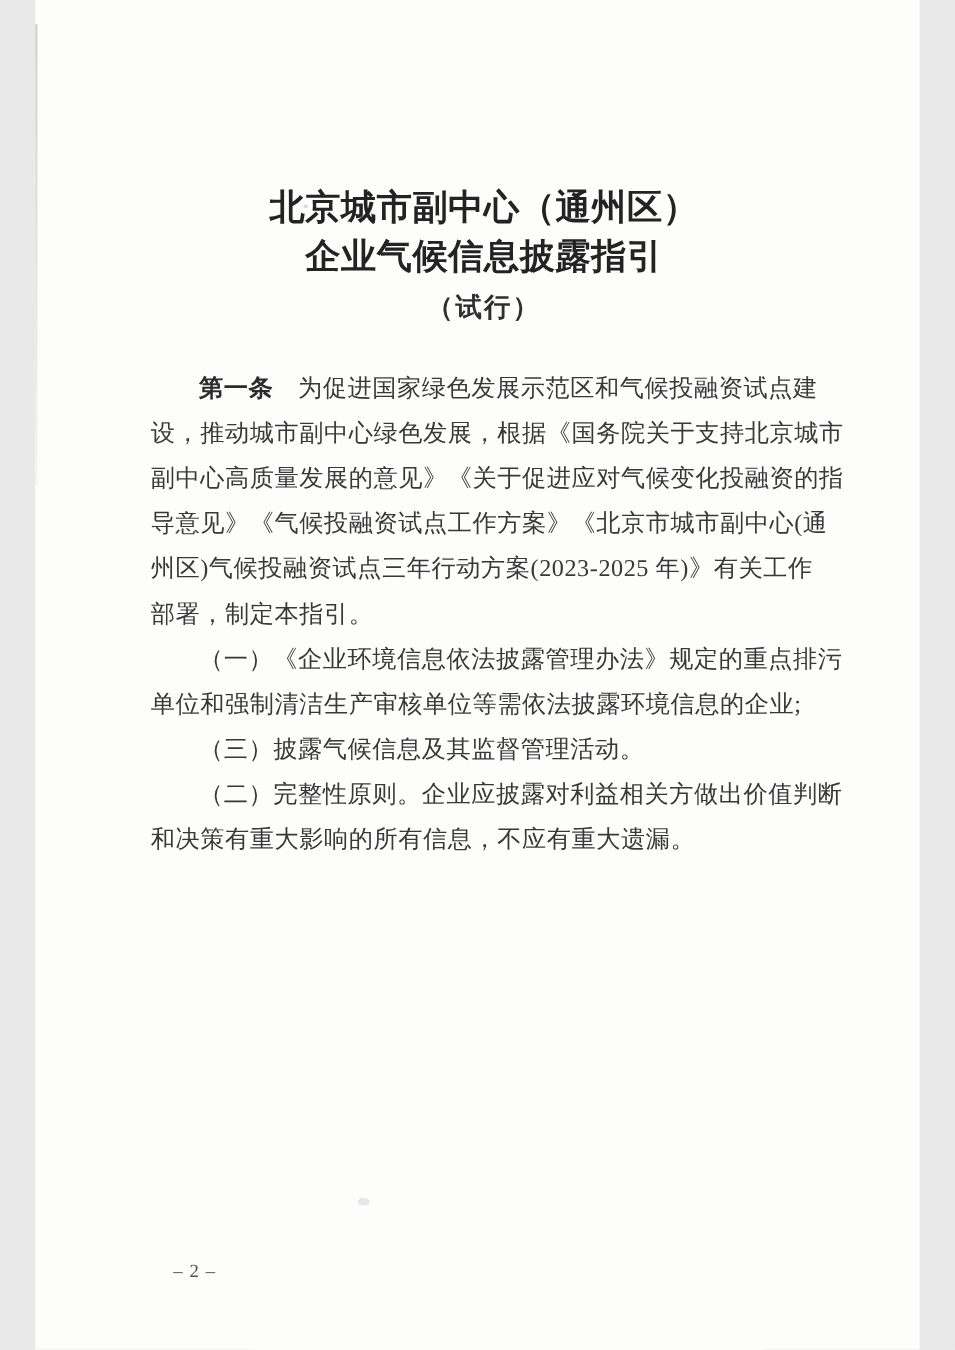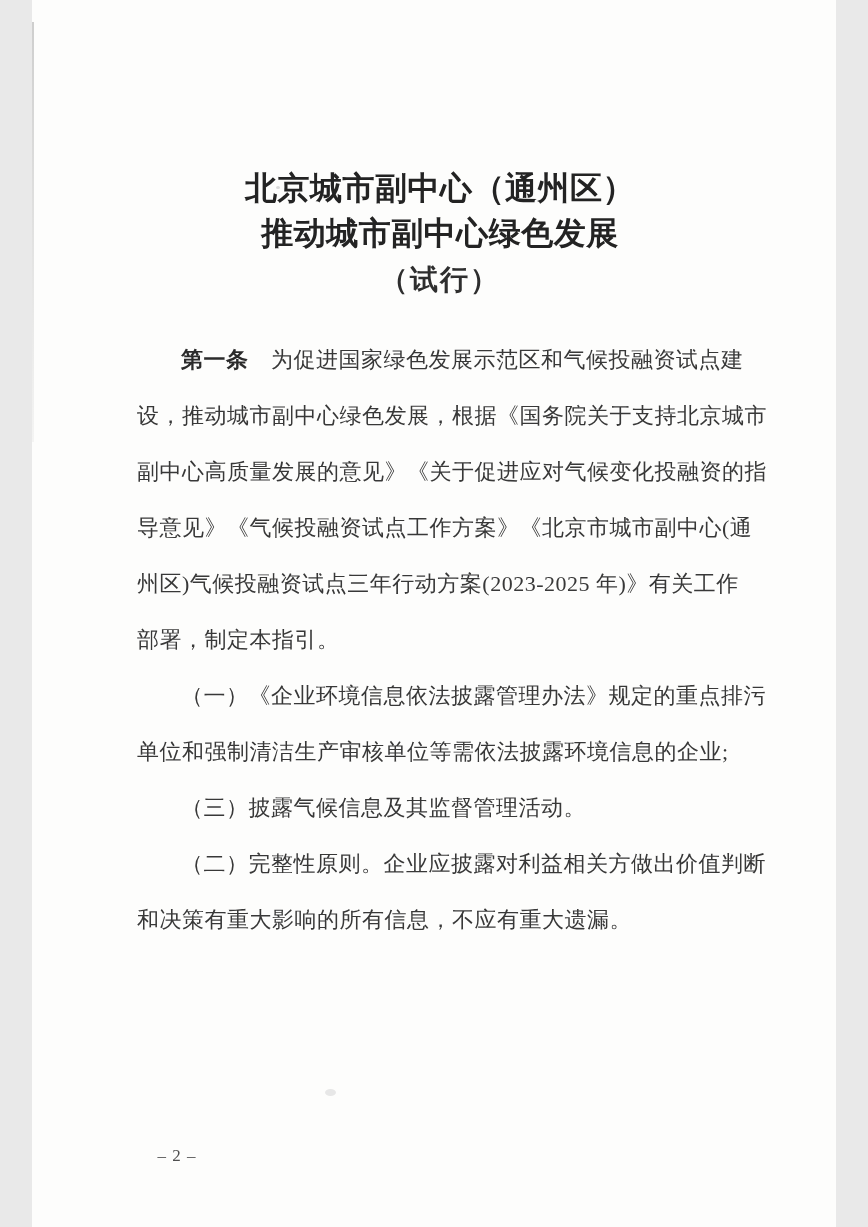--- a/index.html
+++ b/index.html
@@ -55,33 +55,33 @@
   .title-line {
     display: block;
     font-size: 32px;
     line-height: 45px;
     font-weight: 700;
     color: #232323;
     letter-spacing: 0.5px;
   }
   .doc-subtitle {
     margin-top: 12px;
-    font-size: 28px;
+    font-size: 24px;
     line-height: 24px;
     font-weight: 600;
     color: #2e2e2e;
     letter-spacing: 2px;
   }
   .doc-body {
     position: absolute;
     left: 105px;
     top: 332px;
     width: 660px;
     font-size: 22px;
-    line-height: 56px;
+    line-height: 41px;
     color: #383838;
     letter-spacing: 0.5px;
     text-align: justify;
   }
   .para {
     margin: 0;
     text-indent: 44px;
     white-space: pre-line;
   }
   .para-head {
@@ -108,21 +108,21 @@
 
 <div class="page">
 
   <div class="scan-edge"></div>
   <div class="scan-speck"></div>
   <div class="scan-smudge"></div>
 
   <header class="doc-header">
     <h1 style="margin:0; font-size:inherit;">
       <span class="title-line">北京城市副中心（通州区）</span>
-      <span class="title-line">推动城市副中心绿色发展</span>
+      <span class="title-line">企业气候信息披露指引</span>
     </h1>
     <div class="doc-subtitle">（试行）</div>
   </header>
 
   <main class="doc-body" id="body-container">
 
   <p class="para"><span class="para-head">第一条</span><span>　为促进国家绿色发展示范区和气候投融资试点建
 设，推动城市副中心绿色发展，根据《国务院关于支持北京城市
 副中心高质量发展的意见》《关于促进应对气候变化投融资的指
 导意见》《气候投融资试点工作方案》《北京市城市副中心(通

